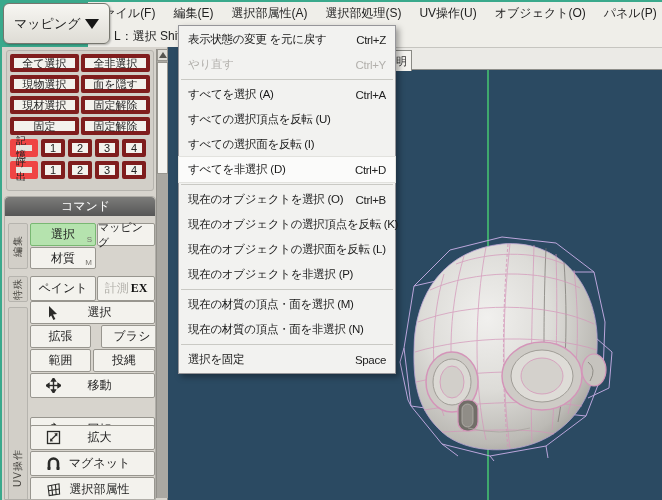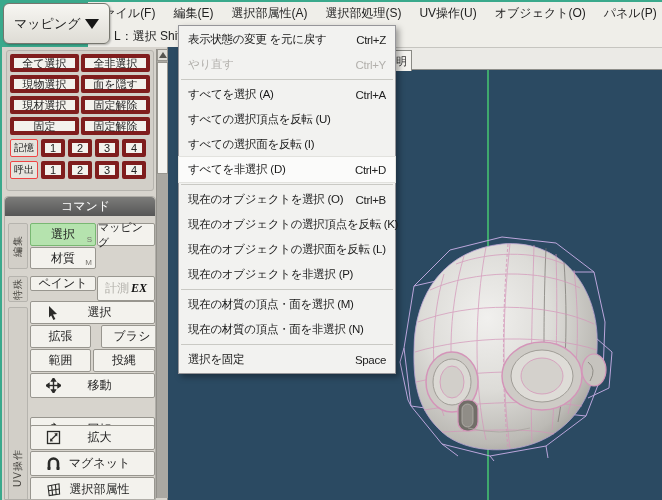--- a/index.html
+++ b/index.html
@@ -23,39 +23,39 @@
 
   
   .sidebar { position:absolute; left:2px; top:47px; width:166px; height:453px; background:#d7d4cd; z-index:2; border-right:1px solid #8e8c86; }
   .group-box { position:absolute; left:4px; top:3px; width:148px; height:141px; background:#d2cfc8;
                border:1px solid #b6b4ae; border-radius:3px; padding:3px; }
   .btn { background:#f3f2ed; border:4px solid #7f1d1d; border-radius:2px; color:#222; font-size:11px;
          display:flex; align-items:center; justify-content:center; cursor:default; }
   .pair-row { display:flex; gap:2px; margin-bottom:3px; }
   .pair-row .btn { width:69px; height:18px; }
   .numgrp { display:flex; gap:3px; margin-top:4px; align-items:center; }
-  .numgrp .lbl { width:28px; height:18px; font-size:10px; background:#e6e4de; border:1px solid #ef4444; }
+  .numgrp .lbl { width:28px; height:18px; font-size:10px; background:#e6e4de; border:6px solid #ef4444; }
   .numgrp .num { width:24px; height:18px; }
 
   .cmd-panel { position:absolute; left:2px; top:149px; width:152px; height:304px; background:#d7d4cd;
                border:1px solid #b0aea8; border-radius:4px 4px 0 0; overflow:hidden; }
   .cmd-head { position:absolute; left:0; top:0; width:100%; height:19px; background:linear-gradient(#7a7a78,#57575а,#565656);
               background:linear-gradient(#7c7c7a,#565656); color:#fff; display:flex; align-items:center; justify-content:center;
               font-size:12px; border-radius:4px 4px 0 0;padding-left:11px; }
   .vtab { position:absolute; width:20px; background:#d2cfc8; border:1px solid #b6b4ae; border-radius:2px;
           display:flex; align-items:center; justify-content:center; overflow:hidden; }
   .vtab span { transform:rotate(-90deg); font-size:10px; color:#46443f; white-space:nowrap; letter-spacing:1px; }
   .vtab.bottom-anchor { align-items:flex-end; }
   .vtab.bottom-anchor span { margin-bottom:26px; }
   .cbtn { position:absolute; background:#f3f2ed; border:1px solid #98968f; border-radius:2px; font-size:12px;
           display:flex; align-items:center; justify-content:center; cursor:default; }
   .cbtn .sub { position:absolute; right:3px; bottom:1px; font-size:8px; color:#77756f; }
   .cbtn.active { background:#b5e3ae; border-color:#79b873; }
   .cbtn.disabled { color:#b3b1ab; }
-  .cbtn.disabled .ex { color:#111; font-weight:bold; font-style:italic; font-family:"Liberation Serif","DejaVu Serif",serif; margin-left:2px; }
+  .cbtn.disabled .ex { color:#111; font-weight:bold; font-family:"Liberation Serif","DejaVu Serif",serif; margin-left:2px; }
   .cbtn.iconrow { justify-content:flex-start; }
   .cbtn.iconrow .ic { margin-left:14px; width:16px; display:flex; justify-content:center; }
   .cbtn.iconrow .tx { flex:1; text-align:center; margin-right:16px; }
 
   .sbar { position:absolute; left:154px; top:2px; width:12px; height:449px; background:#aaa8a2; border-left:1px solid #93918b; }
   .sbar .arr { position:absolute; left:0; top:0; width:100%; height:12px; background:#dedcd6; border:1px solid #98968f;
                display:flex; align-items:center; justify-content:center; }
   .sbar .arr svg { display:block; }
   .sbar .thumb { position:absolute; left:0; top:13px; width:100%; height:112px; background:#f5f4f0; border:1px solid #98968f; }
 
@@ -206,21 +206,21 @@
         <span>マッピング</span>
         </div>
       <div class="cbtn" style="left:25px; top:50px; width:66px; height:22px;">
         <span>材質</span>
         <span class="sub">M</span>
         </div>
 
       <div class="vtab" style="left:3px; top:79px; height:26px;">
         <span>特殊</span>
         </div>
-      <div class="cbtn" style="left:25px; top:79px; width:66px; height:15px;">
+      <div class="cbtn" style="left:25px; top:79px; width:66px; height:25px;">
         <span>ペイント</span>
         </div>
       <div class="cbtn disabled" style="left:92px; top:79px; width:58px; height:25px;">
         <span>計測</span>
         <span class="ex">EX</span>
         </div>
 
       <div class="vtab bottom-anchor" style="left:3px; top:110px; height:195px;">
         <span>UV操作</span>
         </div>

